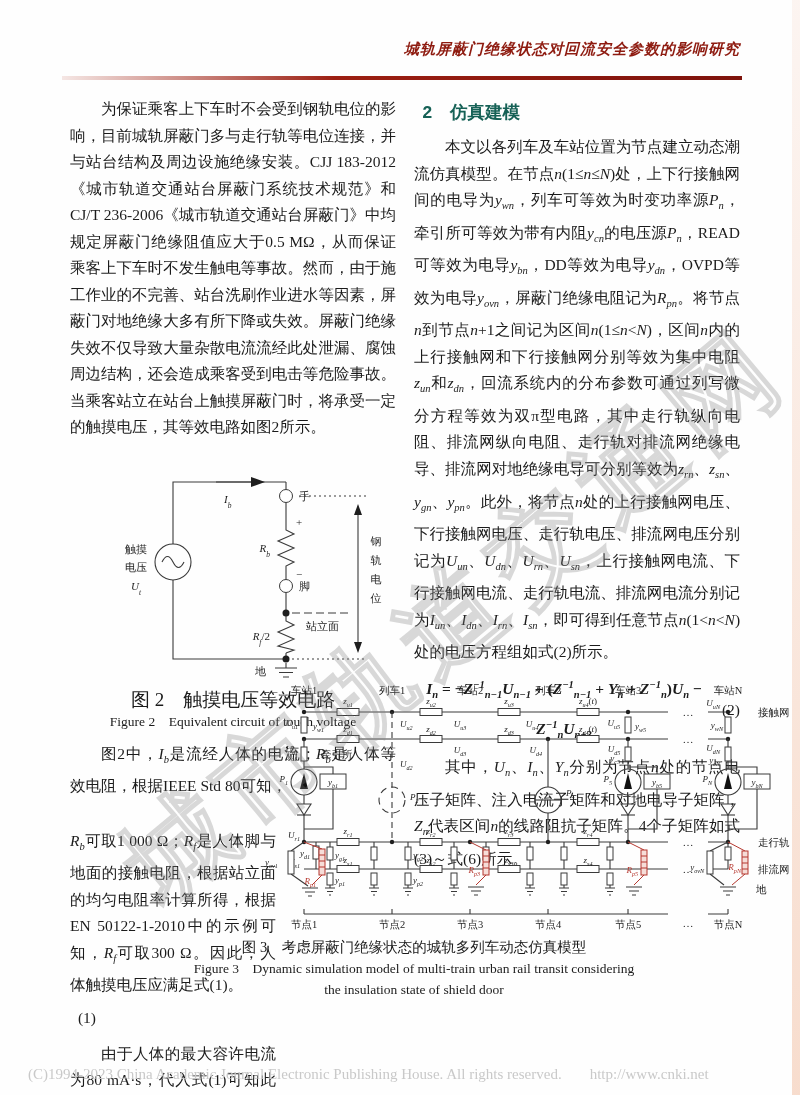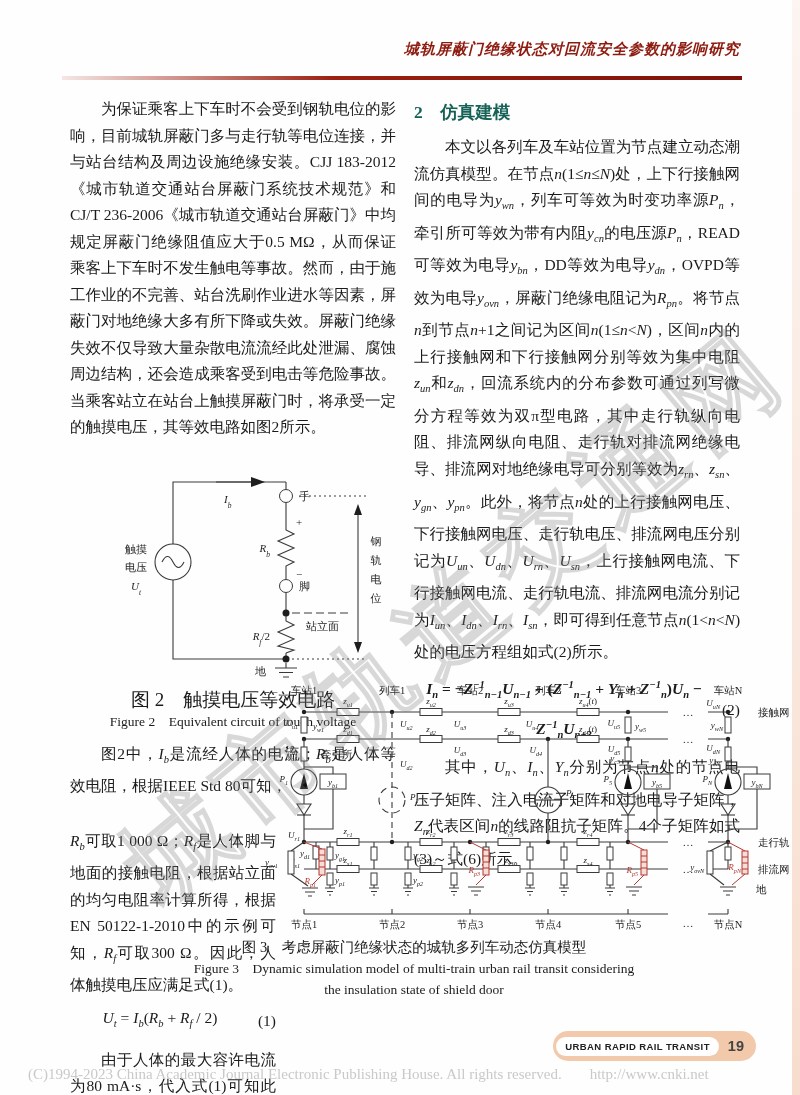--- a/index.html
+++ b/index.html
@@ -24,22 +24,22 @@
   
   .fig2-wrap{margin:6px 0 0 48px;}
   .figcap{font-size:19px;text-align:center;line-height:22px;text-indent:0;}
   .figcap-en{font-size:13.5px;}
   
   .eqrow{display:flex;align-items:center;font-size:15.5px;line-height:30px;margin:4px 0;}
   .eqrow .formula{flex:1;text-align:center;}
   .eqrow .eqnum{text-align:right;min-width:26px;}
   .eq2 .formula{font-weight:bold;}
   
-  .sec-head{font-family:Liberation Serif, serif;font-weight:bold;
-        font-size:17.5px;color:#166156;margin:4px 0 10px 0;}
+  .sec-head{font-family:Liberation Mono, monospace;font-weight:bold;
+        font-size:17.5px;color:#166156;margin:4px 0 10px 8px;}
   
   .fig3{position:absolute;left:264px;top:682px;width:534px;height:252px;}
   .fig3cap{position:absolute;left:144px;top:936px;width:540px;text-align:center;}
   .fig3cap .zh{font-size:14.5px;line-height:22px;}
   .fig3cap .en{font-size:13.5px;line-height:21px;}
   
   svg text{font-family:"Liberation Serif","DejaVu Serif",serif;font-size:9px;fill:#1e1e1e;}
   svg .t10{font-size:10.5px;}
   svg .t11{font-size:11px;}
   svg .w{stroke:#3a3a3a;stroke-width:1.1;fill:none;}
@@ -136,21 +136,20 @@
         </g>
       </svg>
     </div>
     <div class="figcap">图 2　触摸电压等效电路</div>
     <div class="figcap figcap-en">Figure 2　Equivalent circuit of touch voltage</div>
 
     <p class="para" style="margin-top:8px;">图2中，<i>I</i><sub>b</sub>是流经人体的电流；<i>R</i><sub>b</sub>是人体等效电阻，根据IEEE Std 80可知，</p>
     <div class="narrow">
       <p class="para noindent"><i>R</i><sub>b</sub>可取1 000 Ω；<i>R</i><sub>f</sub>是人体脚与地面的接触电阻，根据站立面的均匀电阻率计算所得，根据EN 50122-1-2010中的示例可知，<i>R</i><sub>f</sub>可取300 Ω。因此，人体触摸电压应满足式(1)。</p>
       <div class="eqrow">
-        <span class="formula"><i>U</i><sub>t</sub> = <i>I</i><sub>b</sub>(<i>R</i><sub>b</sub> + <i>R</i><sub>f</sub> / 2)</span>
         <span class="eqnum">(1)</span>
       </div>
       <p class="para" style="margin-top:8px;">由于人体的最大容许电流为80 mA·s，代入式(1)可知此时人体最大承受电压为92 V，因此在屏蔽门绝缘状态的影响下，钢轨电位仍需限制在此范围内。</p>
     </div>
   </div>
 
   <div class="col-right">
     <div class="sec-head">2　仿真建模</div>
     <p class="para">本文以各列车及车站位置为节点建立动态潮流仿真模型。在节点<i>n</i>(1≤<i>n</i>≤<i>N</i>)处，上下行接触网间的电导为<i>y</i><sub>wn</sub>，列车可等效为时变功率源<i>P</i><sub>n</sub>，牵引所可等效为带有内阻<i>y</i><sub>cn</sub>的电压源<i>P</i><sub>n</sub>，READ可等效为电导<i>y</i><sub>bn</sub>，DD等效为电导<i>y</i><sub>dn</sub>，OVPD等效为电导<i>y</i><sub>ovn</sub>，屏蔽门绝缘电阻记为<i>R</i><sub>pn</sub>。将节点<i>n</i>到节点<i>n</i>+1之间记为区间<i>n</i>(1≤<i>n</i>&lt;<i>N</i>)，区间<i>n</i>内的上行接触网和下行接触网分别等效为集中电阻<i>z</i><sub>un</sub>和<i>z</i><sub>dn</sub>，回流系统内的分布参数可通过列写微分方程等效为双π型电路，其中走行轨纵向电阻、排流网纵向电阻、走行轨对排流网绝缘电导、排流网对地绝缘电导可分别等效为<i>z</i><sub>rn</sub>、<i>z</i><sub>sn</sub>、<i>y</i><sub>gn</sub>、<i>y</i><sub>pn</sub>。此外，将节点<i>n</i>处的上行接触网电压、下行接触网电压、走行轨电压、排流网电压分别记为<i>U</i><sub>un</sub>、<i>U</i><sub>dn</sub>、<i>U</i><sub>rn</sub>、<i>U</i><sub>sn</sub>，上行接触网电流、下行接触网电流、走行轨电流、排流网电流分别记为<i>I</i><sub>un</sub>、<i>I</i><sub>dn</sub>、<i>I</i><sub>rn</sub>、<i>I</i><sub>sn</sub>，即可得到任意节点<i>n</i>(1&lt;<i>n</i>&lt;<i>N</i>)处的电压方程组如式(2)所示。</p>
     <div class="eqrow eq2">
@@ -419,22 +418,18 @@
   </div>
 
   <div class="fig3cap">
     <div class="zh">图 3　考虑屏蔽门绝缘状态的城轨多列车动态仿真模型</div>
     <div class="en">Figure 3　Dynamic simulation model of multi-train urban rail transit considering</div>
     <div class="en">the insulation state of shield door</div>
   </div>
 
   <div class="watermark">城市轨道交通网</div>
 
-  <div class="footer-badge">
-    <span class="pill">URBAN RAPID RAIL TRANSIT</span>
-    <span class="pagenum">19</span>
-  </div>
   <div class="copyright">
     <span>(C)1994-2023 China Academic Journal Electronic Publishing House. All rights reserved.</span><span class="url">http://www.cnki.net</span>
   </div>
 
   <div class="edge-band"></div>
 </div>
 
 </body></html>

